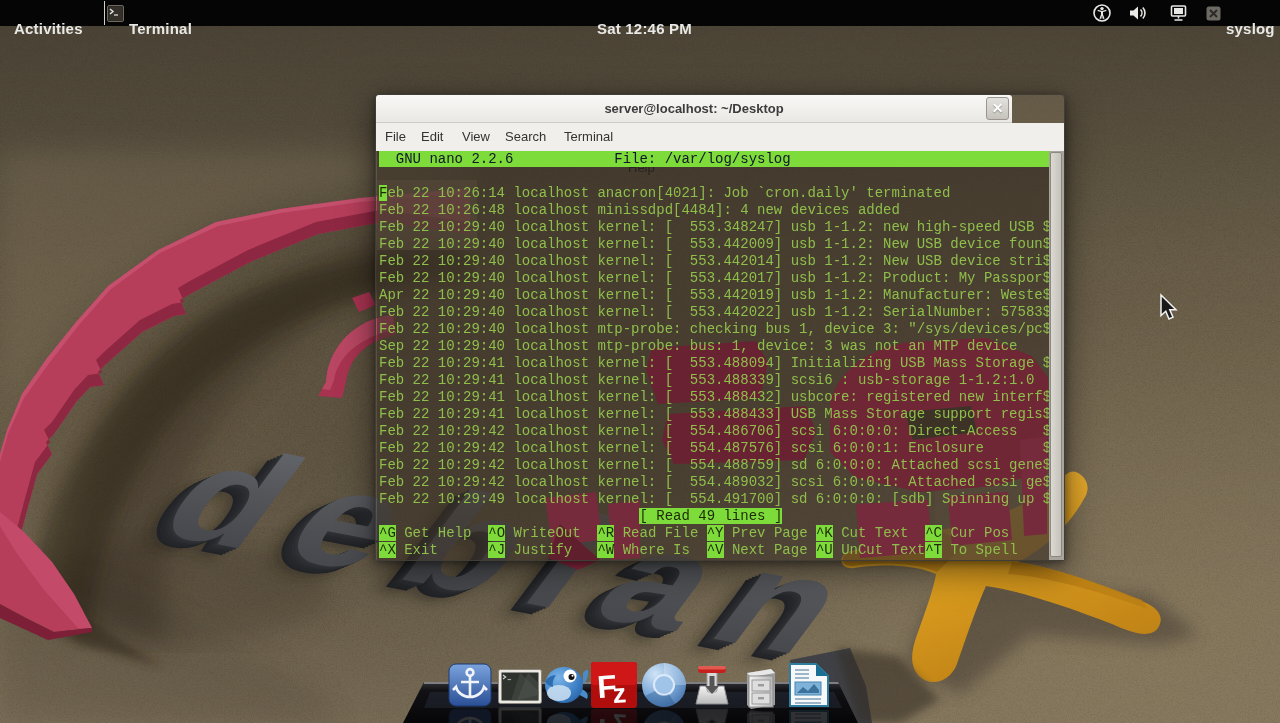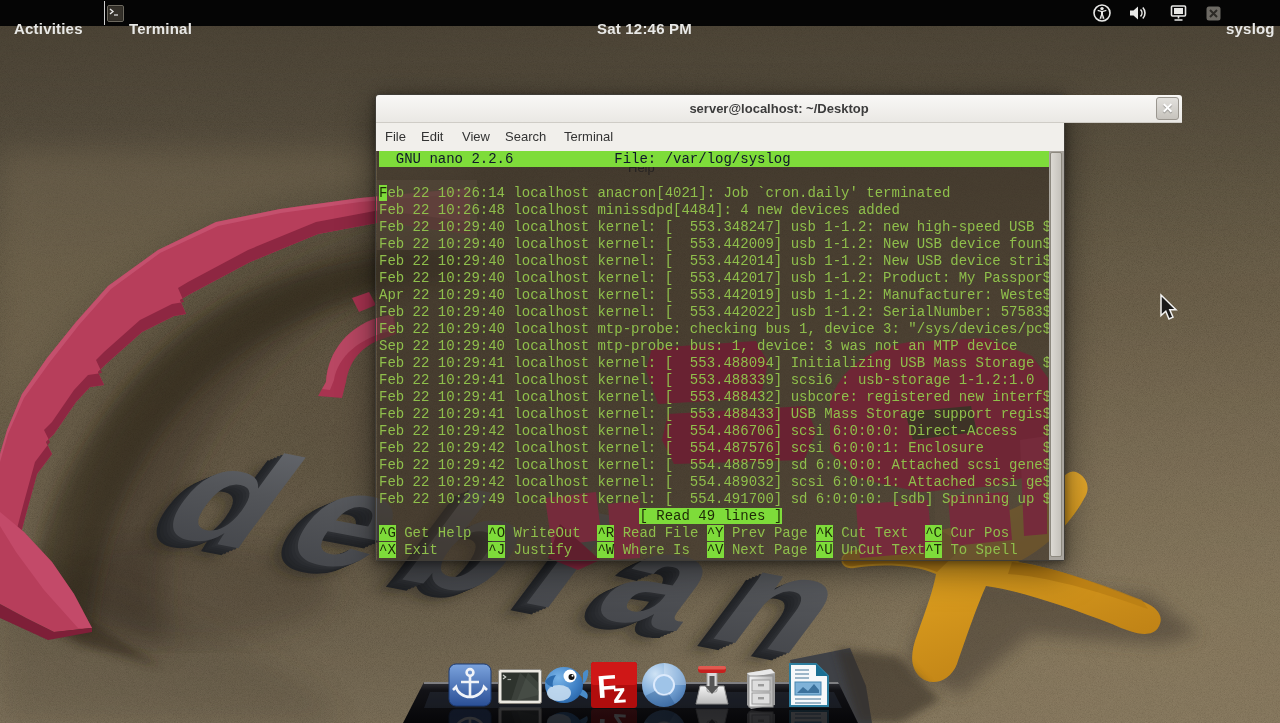--- a/index.html
+++ b/index.html
@@ -8,21 +8,21 @@
   #wall{position:absolute;left:0;top:0;width:1280px;height:723px;
     background:
       radial-gradient(820px 460px at 1160px 640px, rgba(158,138,100,.42), rgba(158,138,100,0) 70%),
       radial-gradient(780px 480px at 420px 470px, rgba(28,22,14,.3), rgba(28,22,14,0) 78%),
       linear-gradient(176deg,#443c2f 0%,#4e4536 16%,#60553f 34%,#6e6048 52%,#786a52 70%,#81735a 86%,#87785e 100%);
   }
   #topbar{position:absolute;left:0;top:0;width:1280px;height:26px;background:#050505;color:#e8e8e6;z-index:30;}
   #topbar .txt{position:absolute;top:0;height:26px;line-height:26px;font-size:15px;font-weight:bold;letter-spacing:.2px;margin-top:16px;}
   #win{position:absolute;left:375px;top:94px;width:690px;height:467px;border:1px solid #403d37;
        border-radius:4px 4px 2px 2px; box-shadow:0 10px 34px rgba(0,0,0,.5),0 2px 8px rgba(0,0,0,.4);background:transparent;z-index:20;}
-  #titlebar{position:absolute;left:0;top:0;width:806px;height:28px;border-radius:3px 3px 0 0;
+  #titlebar{position:absolute;left:0;top:0;width:636px;height:28px;border-radius:3px 3px 0 0;
        background:linear-gradient(#f9f8f6,#eae8e4);border-bottom:1px solid #cfccc6;}
   #titlebar .t{position:absolute;left:0;right:0;top:0;height:28px;line-height:28px;text-align:center;
        font-size:13px;font-weight:bold;color:#3c3c3c;}
   #closebtn{position:absolute;right:3px;top:2px;width:23px;height:23px;border:1px solid #9a968f;border-radius:3px;
        background:linear-gradient(#e3e1dd,#c6c3bd);color:#fff;font-size:14px;font-weight:bold;text-align:center;line-height:21px;
        text-shadow:0 1px 1px rgba(0,0,0,.35);}
   #menubar{position:absolute;left:0;top:28px;width:688px;height:28px;background:#f1efeb;}
   #menubar span{position:absolute;top:0;height:28px;line-height:28px;font-size:13px;color:#333;}
   #termview{position:absolute;left:1px;top:56px;width:672px;height:409px;background:rgba(18,13,10,0.42);
        font-family:"Liberation Mono",monospace;font-size:14px;line-height:17px;color:#8fbf4b;}

